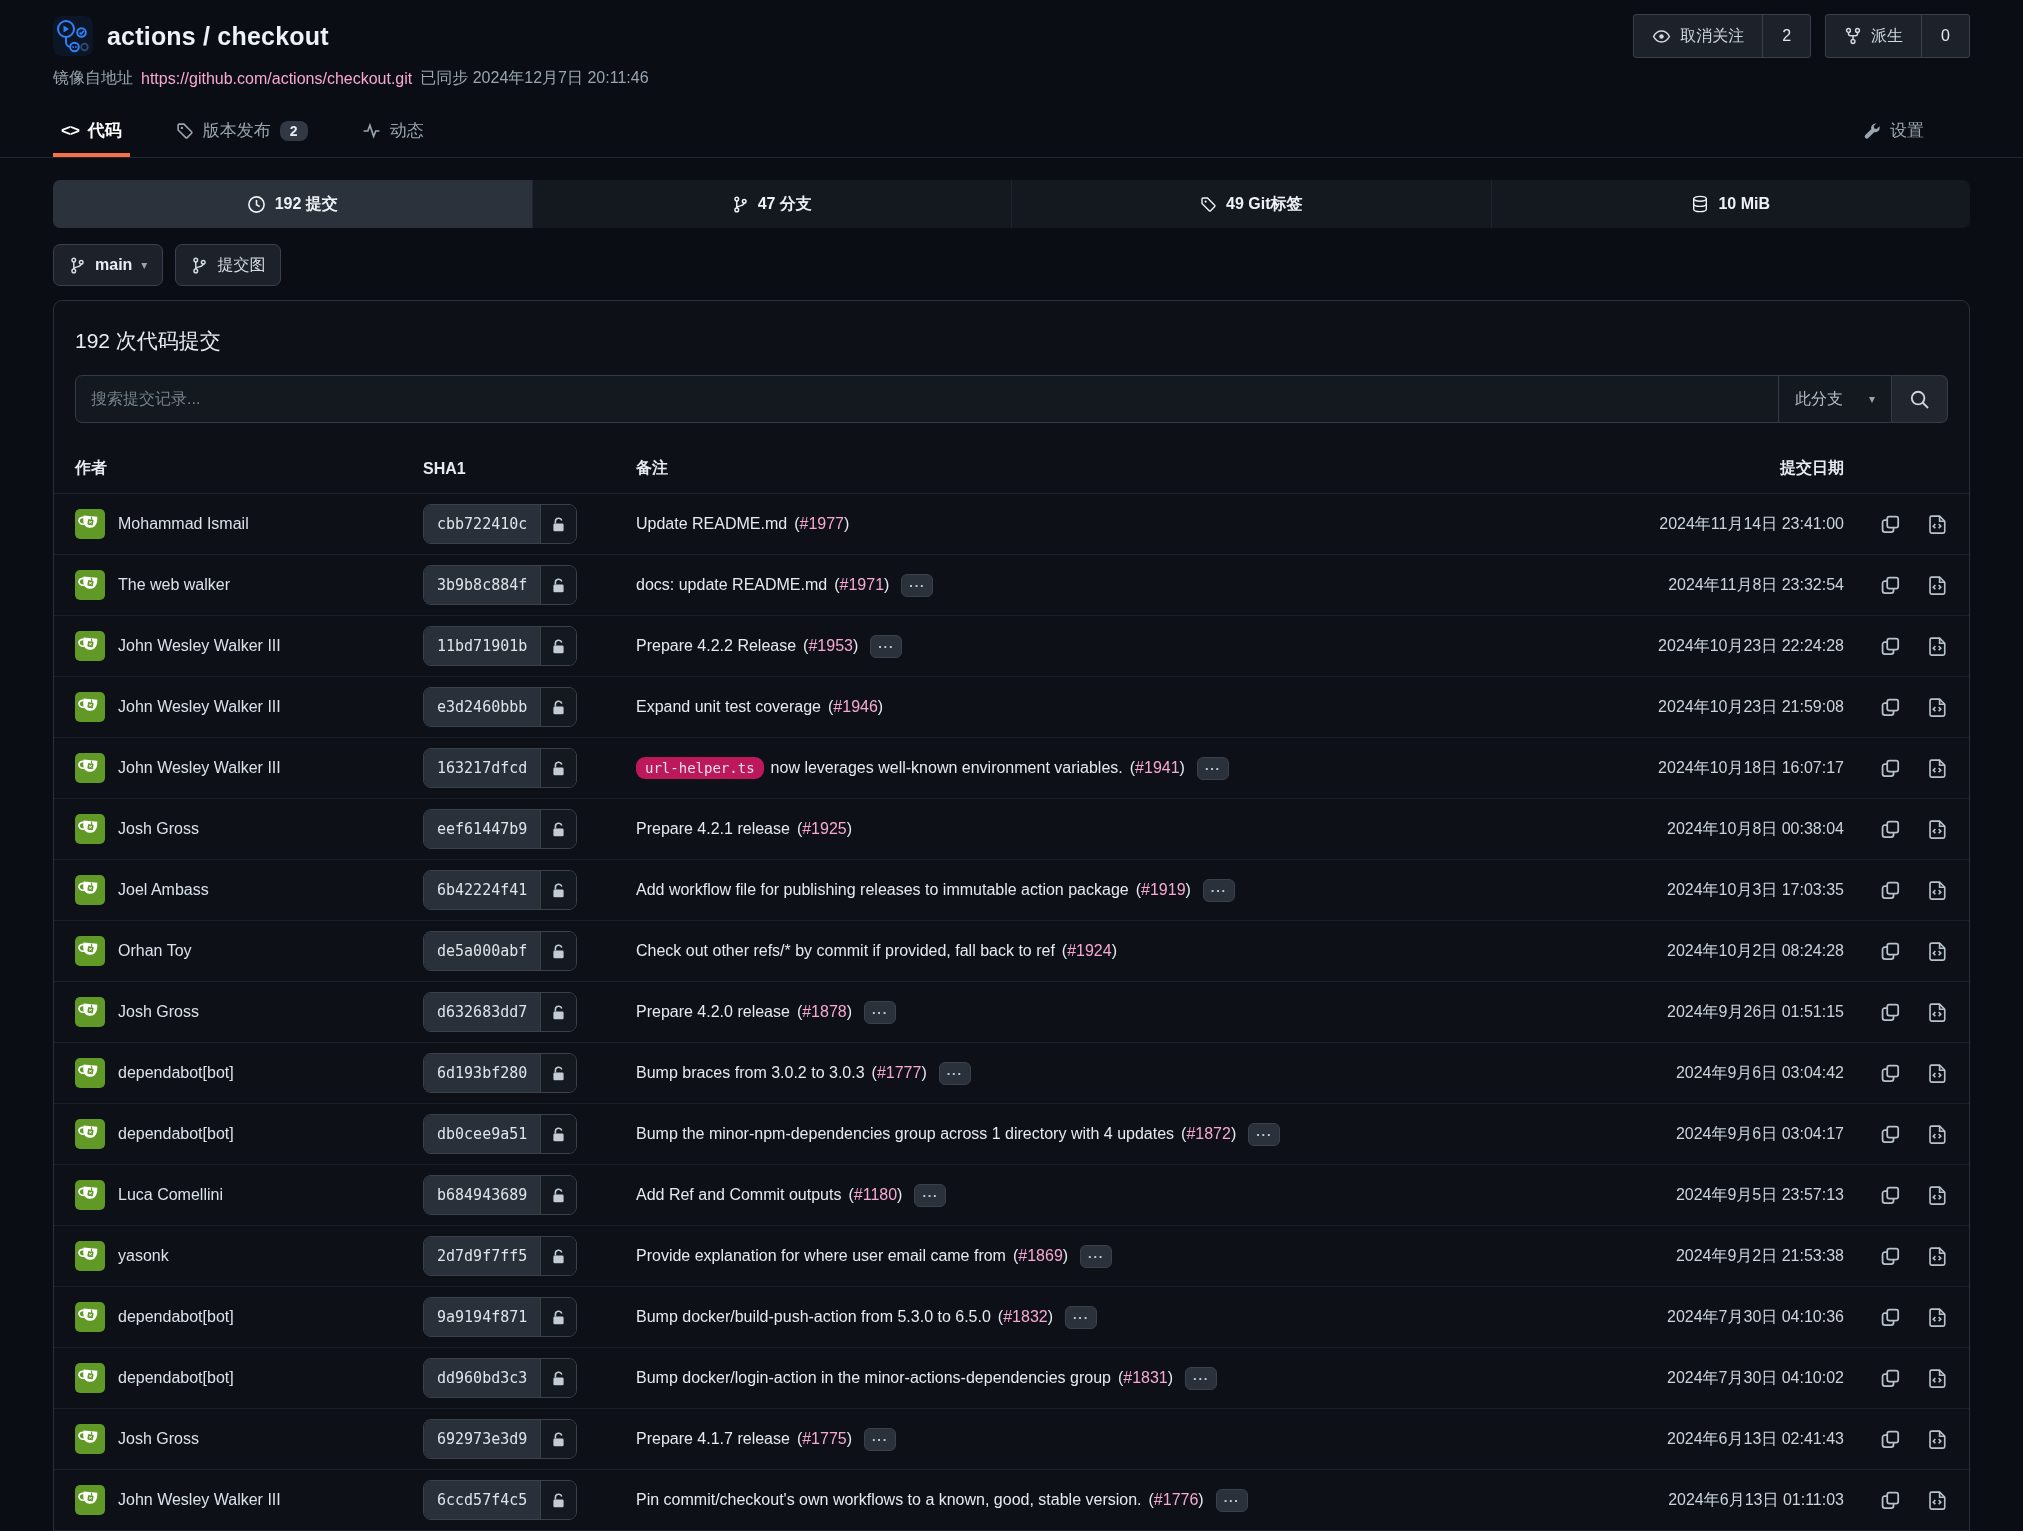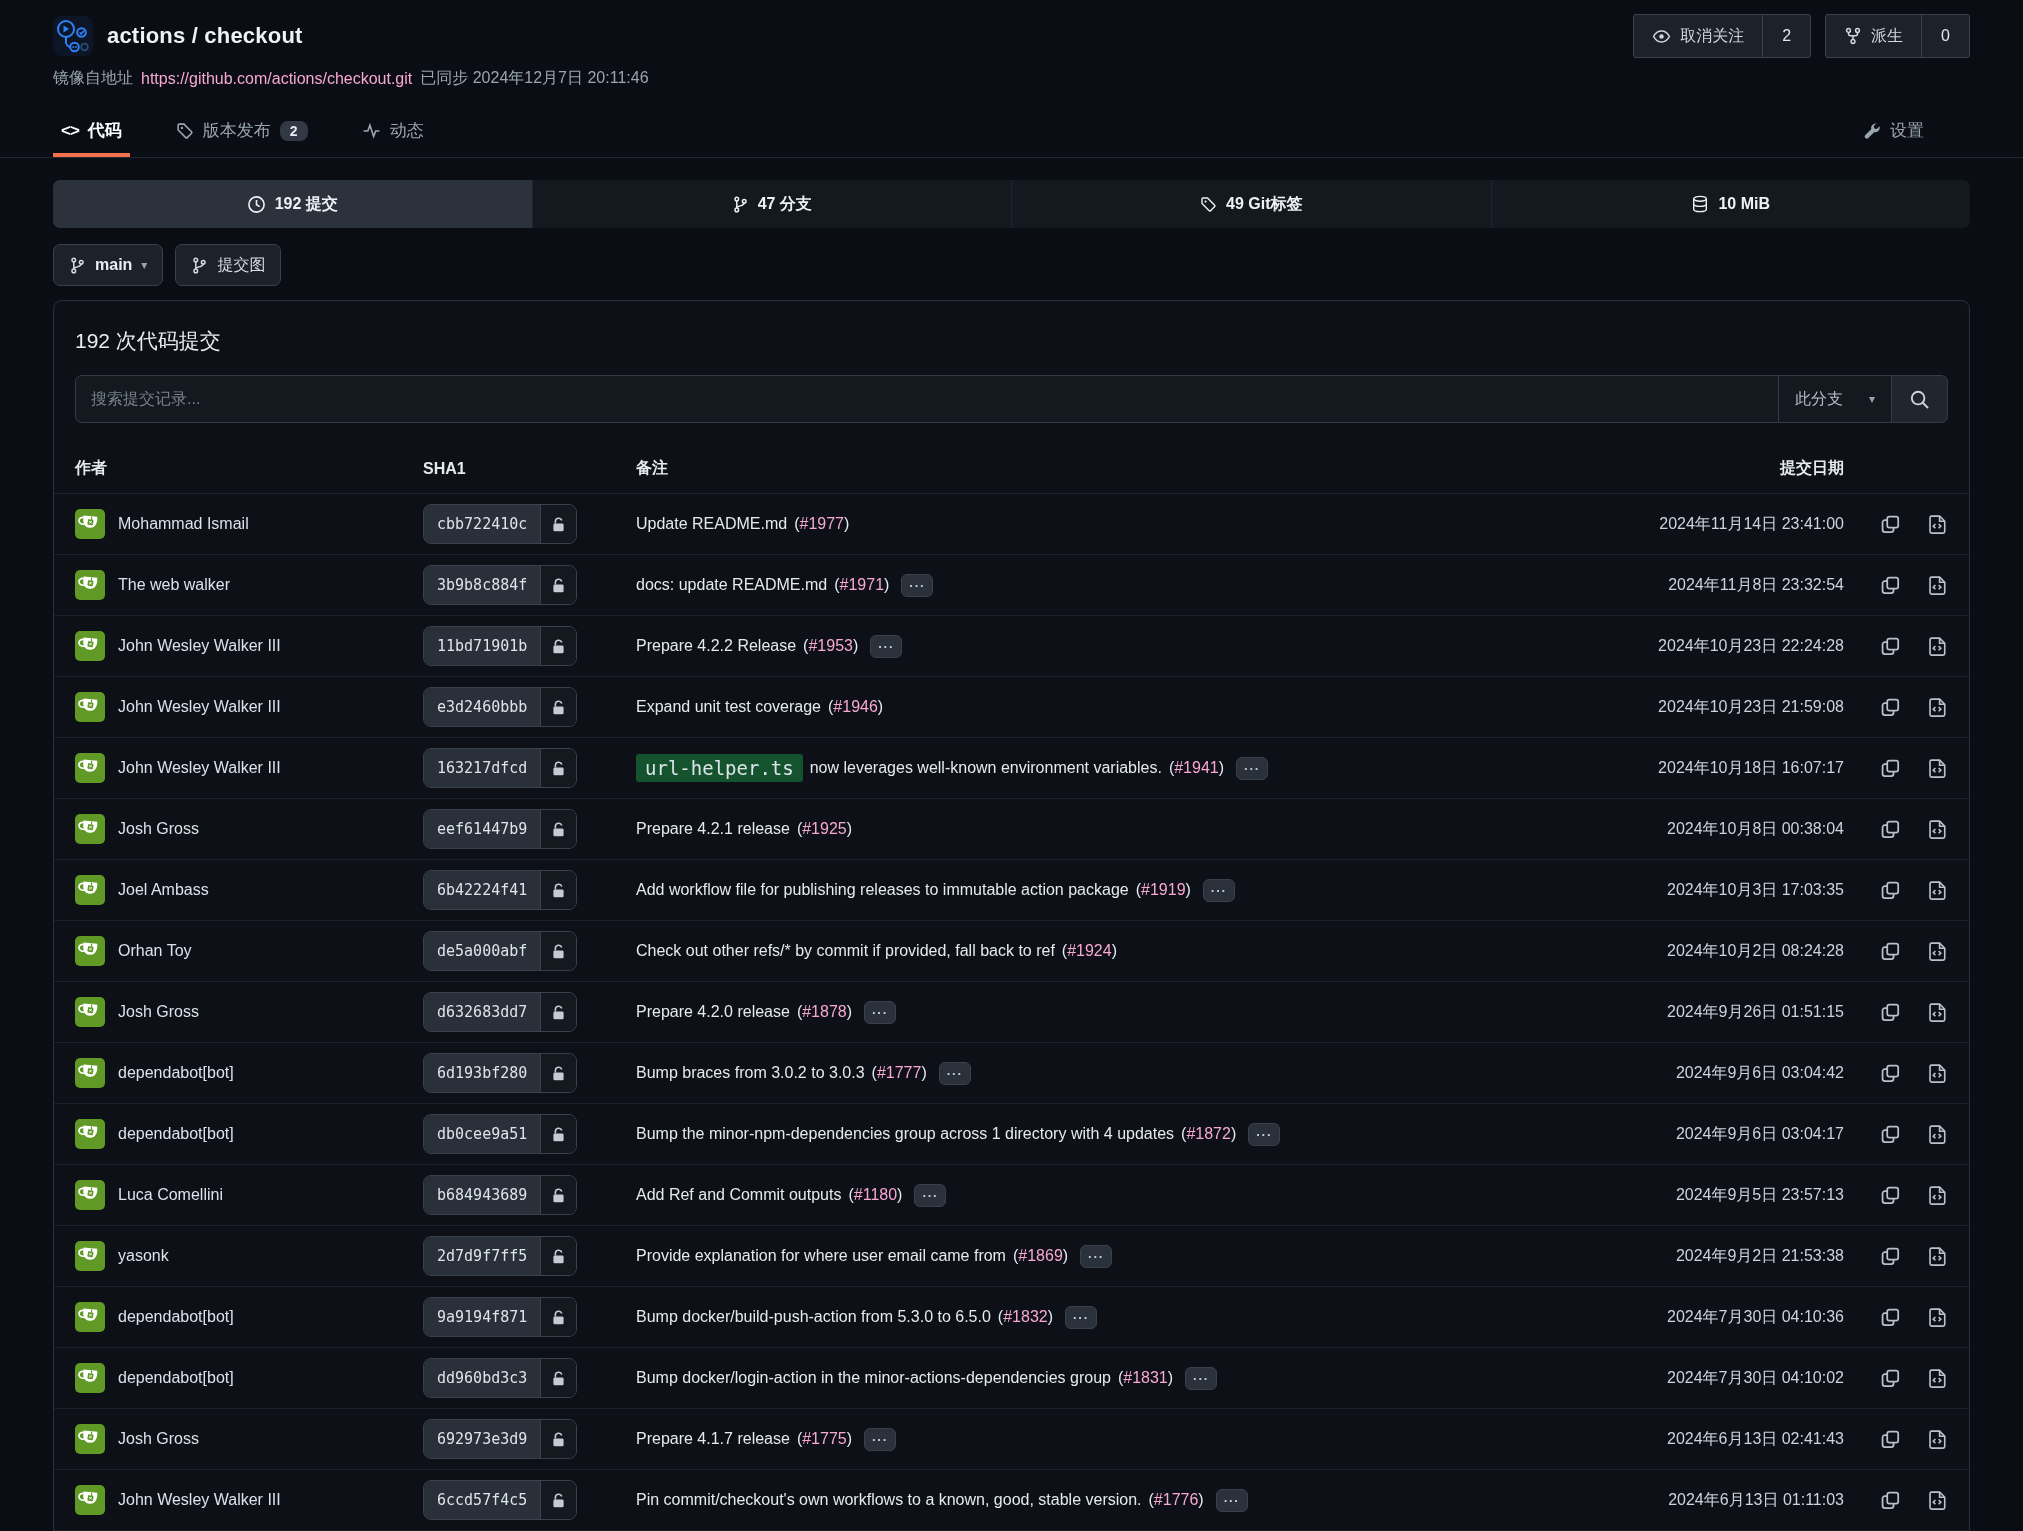--- a/index.html
+++ b/index.html
@@ -11,21 +11,21 @@
   }
   .mono { font-family:"DejaVu Sans Mono","Liberation Mono",monospace; }
   a { text-decoration:none; color:#f9a8d4; }
   svg { display:block; }
 
   
   .page-pad { padding:0 53px; }
   .repo-header { display:flex; justify-content:space-between; align-items:center; margin-top:14px; }
   .repo-title-wrap { display:flex; align-items:center; gap:14px; }
   .org-avatar { width:40px; height:40px; border-radius:8px; overflow:hidden; cursor:pointer; }
-  .repo-title { font-size:22px; font-weight:700; color:#ecf2f8; letter-spacing:.2px; cursor:pointer; }
+  .repo-title { font-size:25px; font-weight:700; color:#ecf2f8; letter-spacing:.2px; cursor:pointer; }
   .header-actions { display:flex; gap:14px; }
   .hdr-btn-group { display:flex; align-items:stretch; background:#1c212a; border:1px solid #3a414c; border-radius:3px; overflow:hidden; height:44px; cursor:pointer; }
   .hdr-btn-main { display:flex; align-items:center; gap:9px; padding:0 18px; color:#cfd7df; font-size:16px; }
   .hdr-btn-count { display:flex; align-items:center; padding:0 19px; border-left:1px solid #3a414c; color:#e2e8ee; font-size:16px; }
   .mirror-line { margin-top:10px; font-size:16px; color:#9aa5b0; display:flex; gap:8px; align-items:center; }
   .mirror-line a { cursor:pointer; }
 
   
   .tabs-section { margin-top:18px; border-bottom:1px solid #222831; padding:0 53px; display:flex; align-items:flex-end; }
   .tab { display:inline-flex; align-items:center; gap:9px; padding:12px 8px 15px; margin-right:38px; color:#9aa5b0; font-size:17px; cursor:pointer; }
@@ -61,21 +61,21 @@
   .table-header { height:50px; border-bottom:1px solid #1e242d; font-weight:700; font-size:16px; color:#e4eaf0; }
   .th-date { text-align:right; }
   .commit-row { height:61px; border-bottom:1px solid #1a2029; }
   .col-author { display:flex; align-items:center; gap:13px; overflow:hidden; }
   .avatar { width:30px; height:30px; border-radius:4px; overflow:hidden; flex:0 0 auto; cursor:pointer; }
   .author-name { font-size:16px; color:#dbe2e9; white-space:nowrap; cursor:pointer; }
   .sha-badge { display:inline-flex; align-items:stretch; height:40px; border:1px solid #3a414c; border-radius:8px; overflow:hidden; cursor:pointer; }
   .sha-text { display:flex; align-items:center; padding:0 13px; background:#2a303a; color:#dde4ea; font-size:15px; }
   .sha-lock { display:flex; align-items:center; justify-content:center; width:36px; background:#14181f; border-left:1px solid #3a414c; color:#c3cbd4; }
   .col-msg { display:flex; align-items:center; gap:7px; overflow:hidden; white-space:nowrap; font-size:16px; color:#e4eaf0; }
-  .msg-code { background:#14532d; border-radius:3px; padding:3px 9px; font-size:19px; color:#dde4ea; font-family:"DejaVu Sans Mono","Liberation Mono",monospace; }
+  .msg-code { background:#be185d; border-radius:9px; padding:3px 9px; font-size:14px; color:#dde4ea; font-family:"DejaVu Sans Mono","Liberation Mono",monospace; }
   .pr-link { cursor:pointer; }
   .paren { color:#e4eaf0; }
   .more-btn { margin-left:5px; background:#2b313b; border:1px solid #3a414c; border-radius:6px; color:#c6cedb; height:23px; padding:0 7px; font-size:13px; font-weight:700; letter-spacing:1px; line-height:1; cursor:pointer; display:inline-flex; align-items:center; }
   .col-date { text-align:right; font-size:16px; color:#ccd4dc; white-space:nowrap; }
   .col-actions { display:flex; justify-content:flex-end; align-items:center; gap:26px; color:#b9c2cb; }
   .row-action { cursor:pointer; background:none; border:none; color:#b9c2cb; padding:0; }
 </style>
 </head>
 <body>
 

